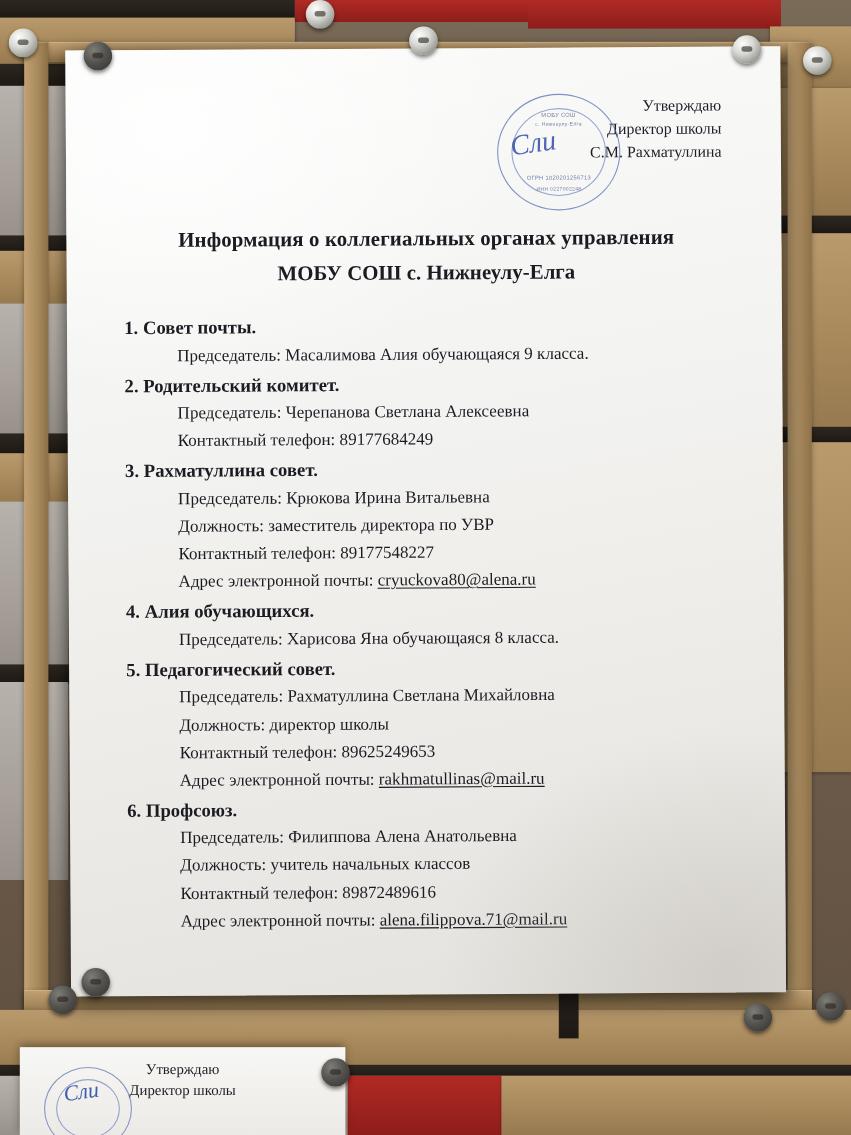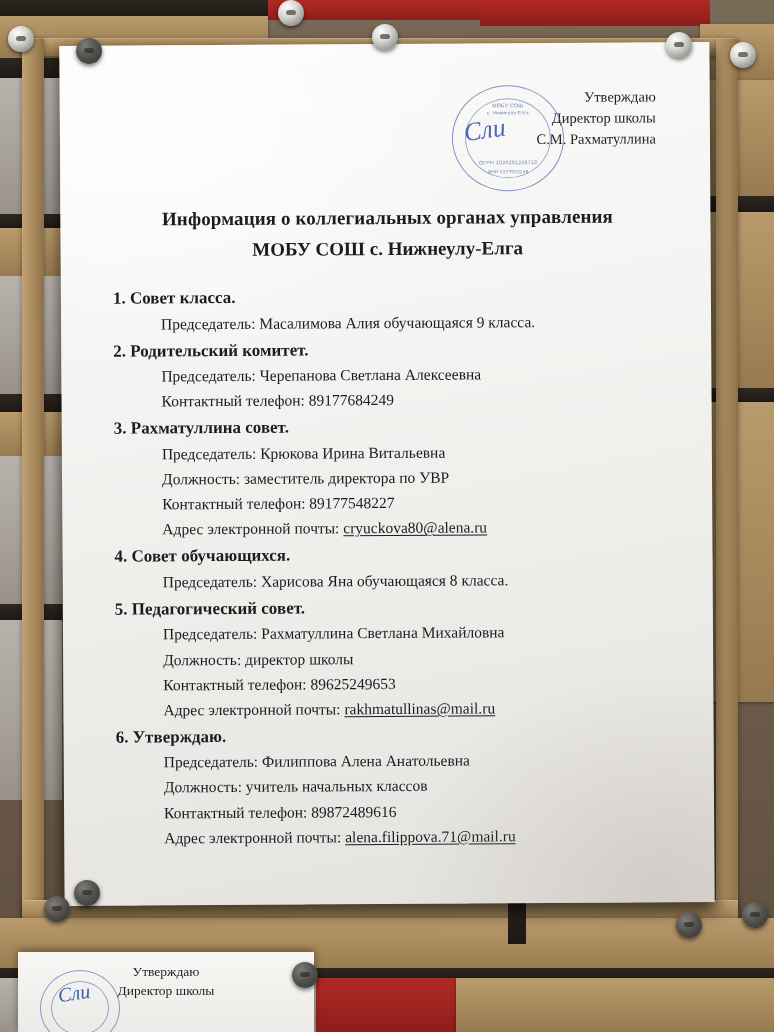--- a/index.html
+++ b/index.html
@@ -337,21 +337,21 @@
       </div>
 
       <div class="title-main">Информация о коллегиальных органах управления</div>
       <div class="title-sub">МОБУ СОШ с. Нижнеулу-Елга</div>
 
       <ul class="body-list">
 
         <li class="item">
           <div class="item-head">
             <span>1.</span>
-            <span>Совет класса.</span>
+            <span>Совет почты.</span>
           </div>
           <div class="item-line">Председатель: Масалимова Алия обучающаяся 9 класса.</div>
         </li>
 
         <li class="item">
           <div class="item-head">
             <span>2.</span>
             <span>Родительский комитет.</span>
           </div>
           <div class="item-line">Председатель: Черепанова Светлана Алексеевна</div>
@@ -367,42 +367,42 @@
           <div class="item-line">Должность: заместитель директора по УВР</div>
           <div class="item-line">Контактный телефон: 89177548227</div>
           <div class="item-line">
             <span class="lbl">Адрес электронной почты: </span><span class="mail">cryuckova80@alena.ru</span>
           </div>
         </li>
 
         <li class="item">
           <div class="item-head">
             <span>4.</span>
-            <span>Совет обучающихся.</span>
+            <span>Алия обучающихся.</span>
           </div>
           <div class="item-line">Председатель: Харисова Яна обучающаяся 8 класса.</div>
         </li>
 
         <li class="item">
           <div class="item-head">
             <span>5.</span>
             <span>Педагогический совет.</span>
           </div>
           <div class="item-line">Председатель: Рахматуллина Светлана Михайловна</div>
           <div class="item-line">Должность: директор школы</div>
           <div class="item-line">Контактный телефон: 89625249653</div>
           <div class="item-line">
             <span class="lbl">Адрес электронной почты: </span><span class="mail">rakhmatullinas@mail.ru</span>
           </div>
         </li>
 
         <li class="item">
           <div class="item-head">
             <span>6.</span>
-            <span>Утверждаю.</span>
+            <span>Профсоюз.</span>
           </div>
           <div class="item-line">Председатель: Филиппова Алена Анатольевна</div>
           <div class="item-line">Должность: учитель начальных классов</div>
           <div class="item-line">Контактный телефон: 89872489616</div>
           <div class="item-line">
             <span class="lbl">Адрес электронной почты: </span><span class="mail">alena.filippova.71@mail.ru</span>
           </div>
         </li>
 
       </ul>

